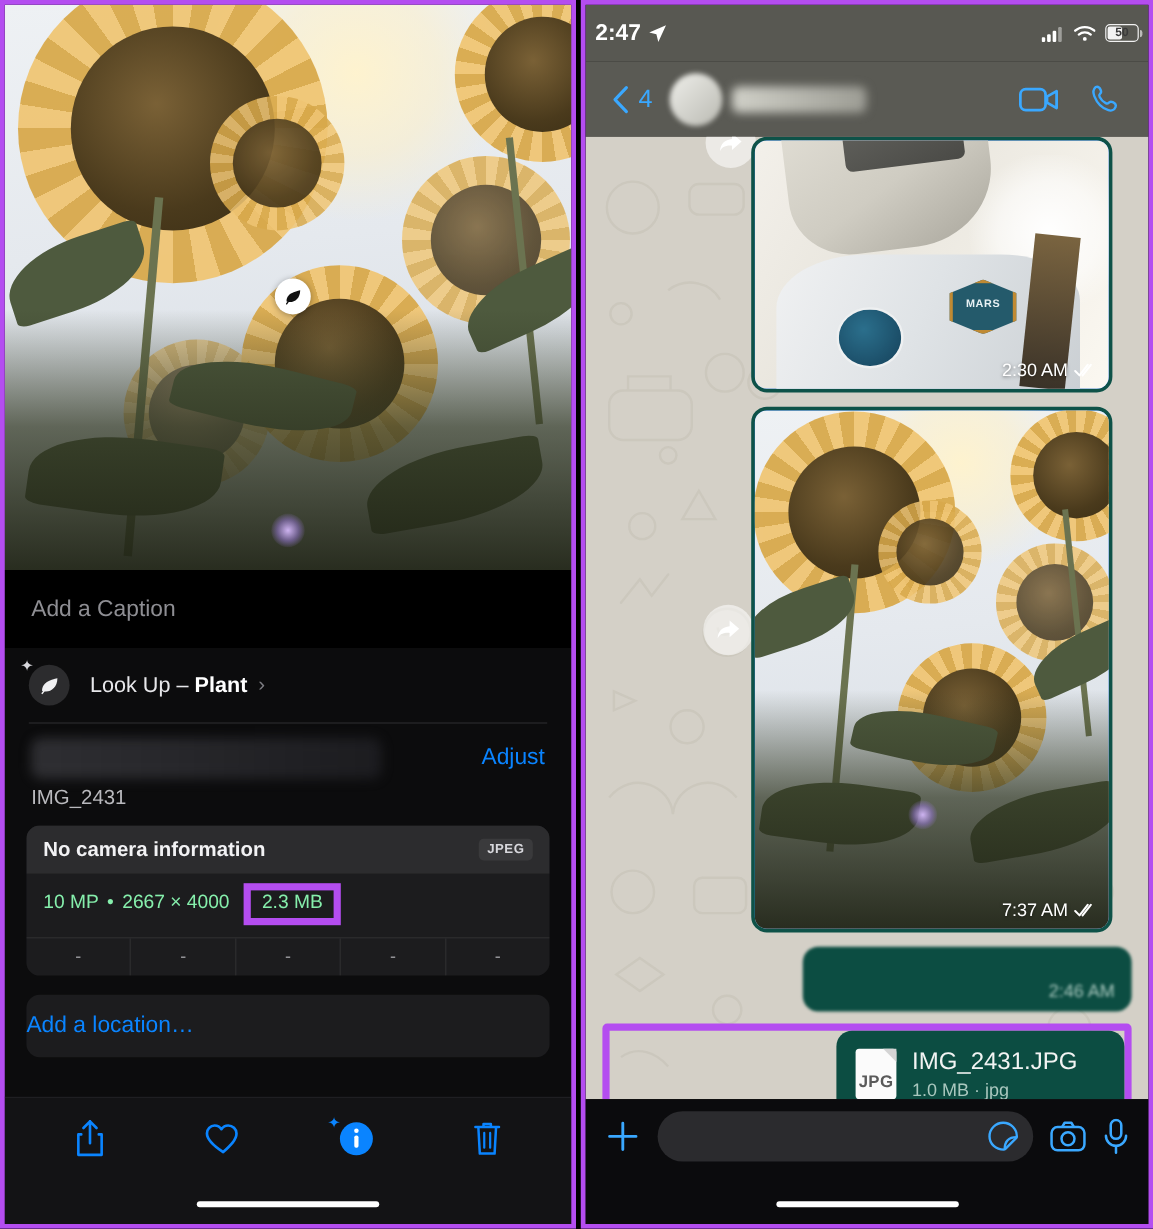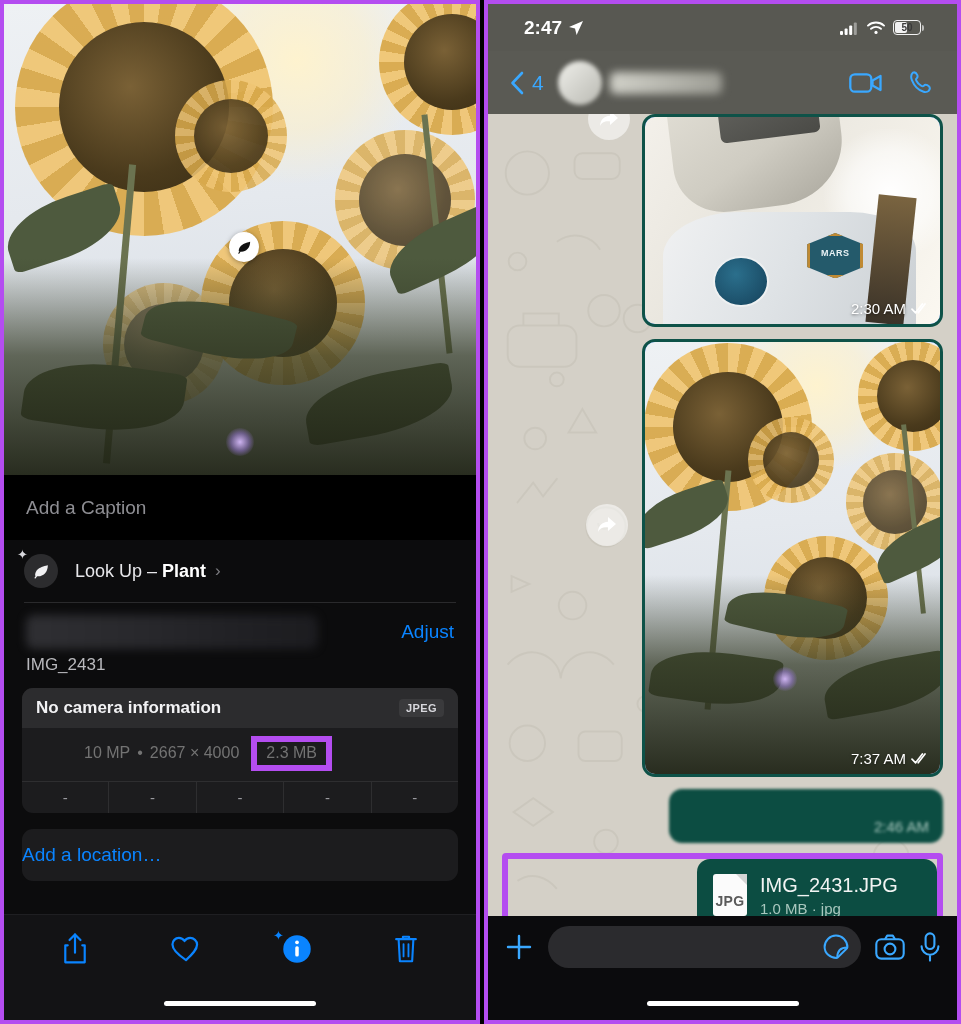--- a/index.html
+++ b/index.html
@@ -64,21 +64,21 @@
   .filename { padding:0 22px; color:#b9b9bd; font-size:17px; margin-top:-6px; }
 
   .meta-card { margin:13px 18px 0; background:#1c1c1e; border-radius:11px; overflow:hidden; }
   .meta-head { display:flex; align-items:center; justify-content:space-between;
                padding:10px 14px; background:#2c2c2e; }
   .meta-head .t { color:#f2f2f4; font-size:17px; font-weight:bold; }
   .badge-jpeg { background:#3a3a3c; color:#d8d8dd; font-size:11px; font-weight:bold;
                 padding:3px 7px; border-radius:4px; letter-spacing:.4px; }
   .meta-body { padding:8px 14px 10px; }
   .meta-body .l1 { color:#a9a9ae; font-size:17px; margin-bottom:4px; }
-  .meta-line2 { display:flex; align-items:center; color:#737373; font-size:16px;margin-left:48px; }
+  .meta-line2 { display:flex; align-items:center; color:#86efac; font-size:16px; }
   .hl-box { border:6px solid #b44df0; padding:3px 9px; margin-left:12px;
             display:inline-block; line-height:1.05; }
   .meta-foot { display:flex; border-top:1px solid #2e2e30; }
   .meta-foot div { flex:1; text-align:center; color:#9a9a9f; font-size:15px;
                    padding:7px 0; border-left:1px solid #2e2e30; }
   .meta-foot div:first-child { border-left:none; }
 
   .loc-btn { margin:16px 18px 0; height:52px; background:#1c1c1e; border-radius:11px;
              display:flex; align-items:center; justify-content:flex-start;
              color:#0a84ff; font-size:19px; }
@@ -86,21 +86,21 @@
   .tools { position:absolute; left:0; bottom:0; width:100%; height:106px;
            background:#131315; border-top:1px solid #1f1f22; }
   .tools-row { display:flex; align-items:center; justify-content:space-around;
                height:68px; padding:0 16px; }
   .home-ind { position:absolute; left:50%; transform:translateX(-50%); bottom:14px;
               width:152px; height:5px; border-radius:3px; background:#fff; }
 
   
   .wa-status { position:absolute; left:0; top:0; width:100%; height:47px;
                background:#585852; display:flex; align-items:center;
-               justify-content:space-between; padding:0 36px; }
+               justify-content:space-between; padding:0 8px; }
   .wa-time { color:#fff; font-size:19px; font-weight:bold; display:flex;
              align-items:center; gap:6px; }
   .wa-sysicons { display:flex; align-items:center; gap:8px; }
   .batt { width:28px; height:15px; border:1.6px solid #f2f2f2; border-radius:4px;
           position:relative; display:flex; align-items:center; justify-content:center; }
   .batt::after { content:""; position:absolute; right:-4px; top:4px; width:2px; height:6px;
                  background:rgba(242,242,242,.65); border-radius:0 2px 2px 0; }
   .batt-fill { position:absolute; left:1px; top:1px; bottom:1px; width:48%;
                background:#f2f2f2; border-radius:2px; }
   .batt span { position:relative; font-size:10px; font-weight:bold; color:#3a3a3a; z-index:2; }
@@ -112,21 +112,21 @@
                background:linear-gradient(135deg,#efefea,#b9b9b2); margin-left:14px; filter:blur(2.2px); }
   .wa-name { width:112px; height:22px; border-radius:6px; margin-left:8px;
              background:linear-gradient(90deg,#d0d0c8,#9c9c94); filter:blur(4px); }
   .wa-navicons { margin-left:auto; display:flex; align-items:center; gap:26px; }
 
   .wa-chat { position:absolute; left:0; top:110px; width:100%; bottom:104px;
              background:#d4d0c7; overflow:hidden; }
   .doodles { position:absolute; inset:0; opacity:.5; }
   .bubbles { position:absolute; left:0; top:0; width:100%; padding:0 14px; }
 
-  .img-bubble { margin:0 0 12px auto; border:3px solid #0e5248; border-radius:13px;
+  .img-bubble { margin:0 16px 12px auto; border:3px solid #0e5248; border-radius:13px;
                 overflow:hidden; position:relative; background:#3b82f6; }
   .stamp { position:absolute; right:10px; bottom:7px; color:#fff; font-size:15px;
            display:flex; align-items:center; gap:5px; text-shadow:0 1px 3px rgba(0,0,0,.5); }
 
   .astro { position:absolute; inset:0; background:linear-gradient(120deg,#f3f0ea 0%,#e9e6de 35%,#fbf8f1 100%); }
   .helmet { position:absolute; left:8%; top:-34%; width:58%; height:78%;
             background:linear-gradient(150deg,#e8e5dc,#cfccc2 60%,#a9a69c); border-radius:10px 10px 40% 30%;
             transform:rotate(-7deg); }
   .visor { position:absolute; left:24%; top:-30%; width:34%; height:40%;
            background:linear-gradient(160deg,#6f6f6a,#4a4a46); border-radius:6px; transform:rotate(-7deg); }

